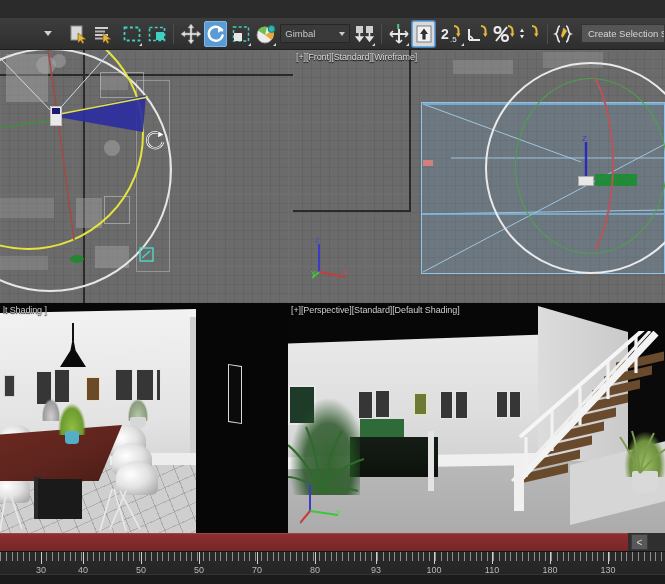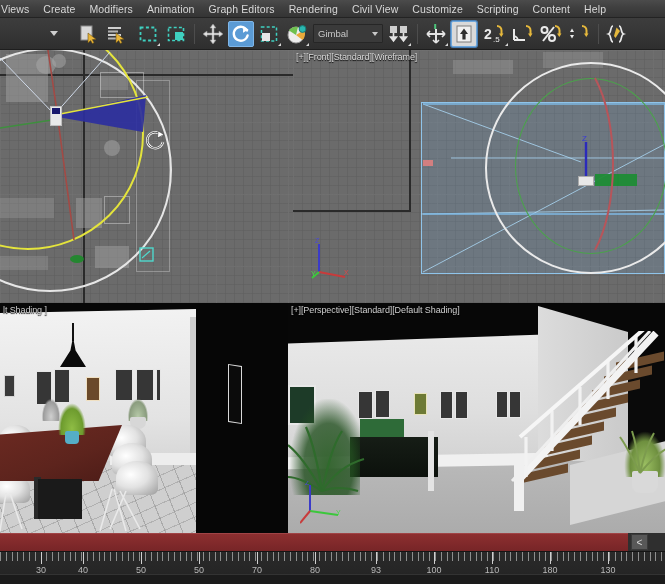--- a/index.html
+++ b/index.html
@@ -183,33 +183,20 @@
   .tlab{ position:absolute; top:13px; color:#b9b9b9; font-size:9px;
          transform:translateX(-50%); }
   .ruler-base{ position:absolute; left:0; bottom:0; width:665px; height:10px;
                background:#1b1b1b; border-top:1px solid #333; }
 </style>
 </head>
 <body>
 
 <div id="app">
 
-  <div class="menubar">
-    <div class="menu-item">Views</div>
-    <div class="menu-item">Create</div>
-    <div class="menu-item">Modifiers</div>
-    <div class="menu-item">Animation</div>
-    <div class="menu-item">Graph Editors</div>
-    <div class="menu-item">Rendering</div>
-    <div class="menu-item">Civil View</div>
-    <div class="menu-item">Customize</div>
-    <div class="menu-item">Scripting</div>
-    <div class="menu-item">Content</div>
-    <div class="menu-item">Help</div>
-  </div>
 
   <div class="toolbar">
 
     <div style="width:40px;"></div>
 
     <div class="tb sq">
       <span class="caret"></span>
     </div>
 
     <div style="width:6px;"></div>
@@ -357,20 +344,21 @@
     <div class="sep"></div>
 
     <div class="tb sq">
       <svg width="22" height="20" viewBox="0 0 22 20">
         <path d="M7 2 C4 2 5.5 9 2.5 10 C5.5 11 4 18 7 18" stroke="#eaeaea" stroke-width="1.6" fill="none"></path>
         <path d="M13 2 C16 2 14.5 9 17.5 10 C14.5 11 16 18 13 18" stroke="#eaeaea" stroke-width="1.6" fill="none"></path>
         <path d="M10.5 3.5 L14 7 L9.5 14 L8 12 Z" fill="#e5b83c"></path>
       </svg>
     </div>
 
+    <div class="csbtn">Create Selection S</div>
   </div>
 
   <div class="vp-grid">
 
     <div class="vp vp-tl vp-active">
       <div class="ortho"></div>
 
       <div class="axis-dark" style="left:83px; top:0; width:1.5px; height:253px;"></div>
       <div class="axis-dark" style="left:0; top:24px; width:293px; height:1.5px;"></div>
 

